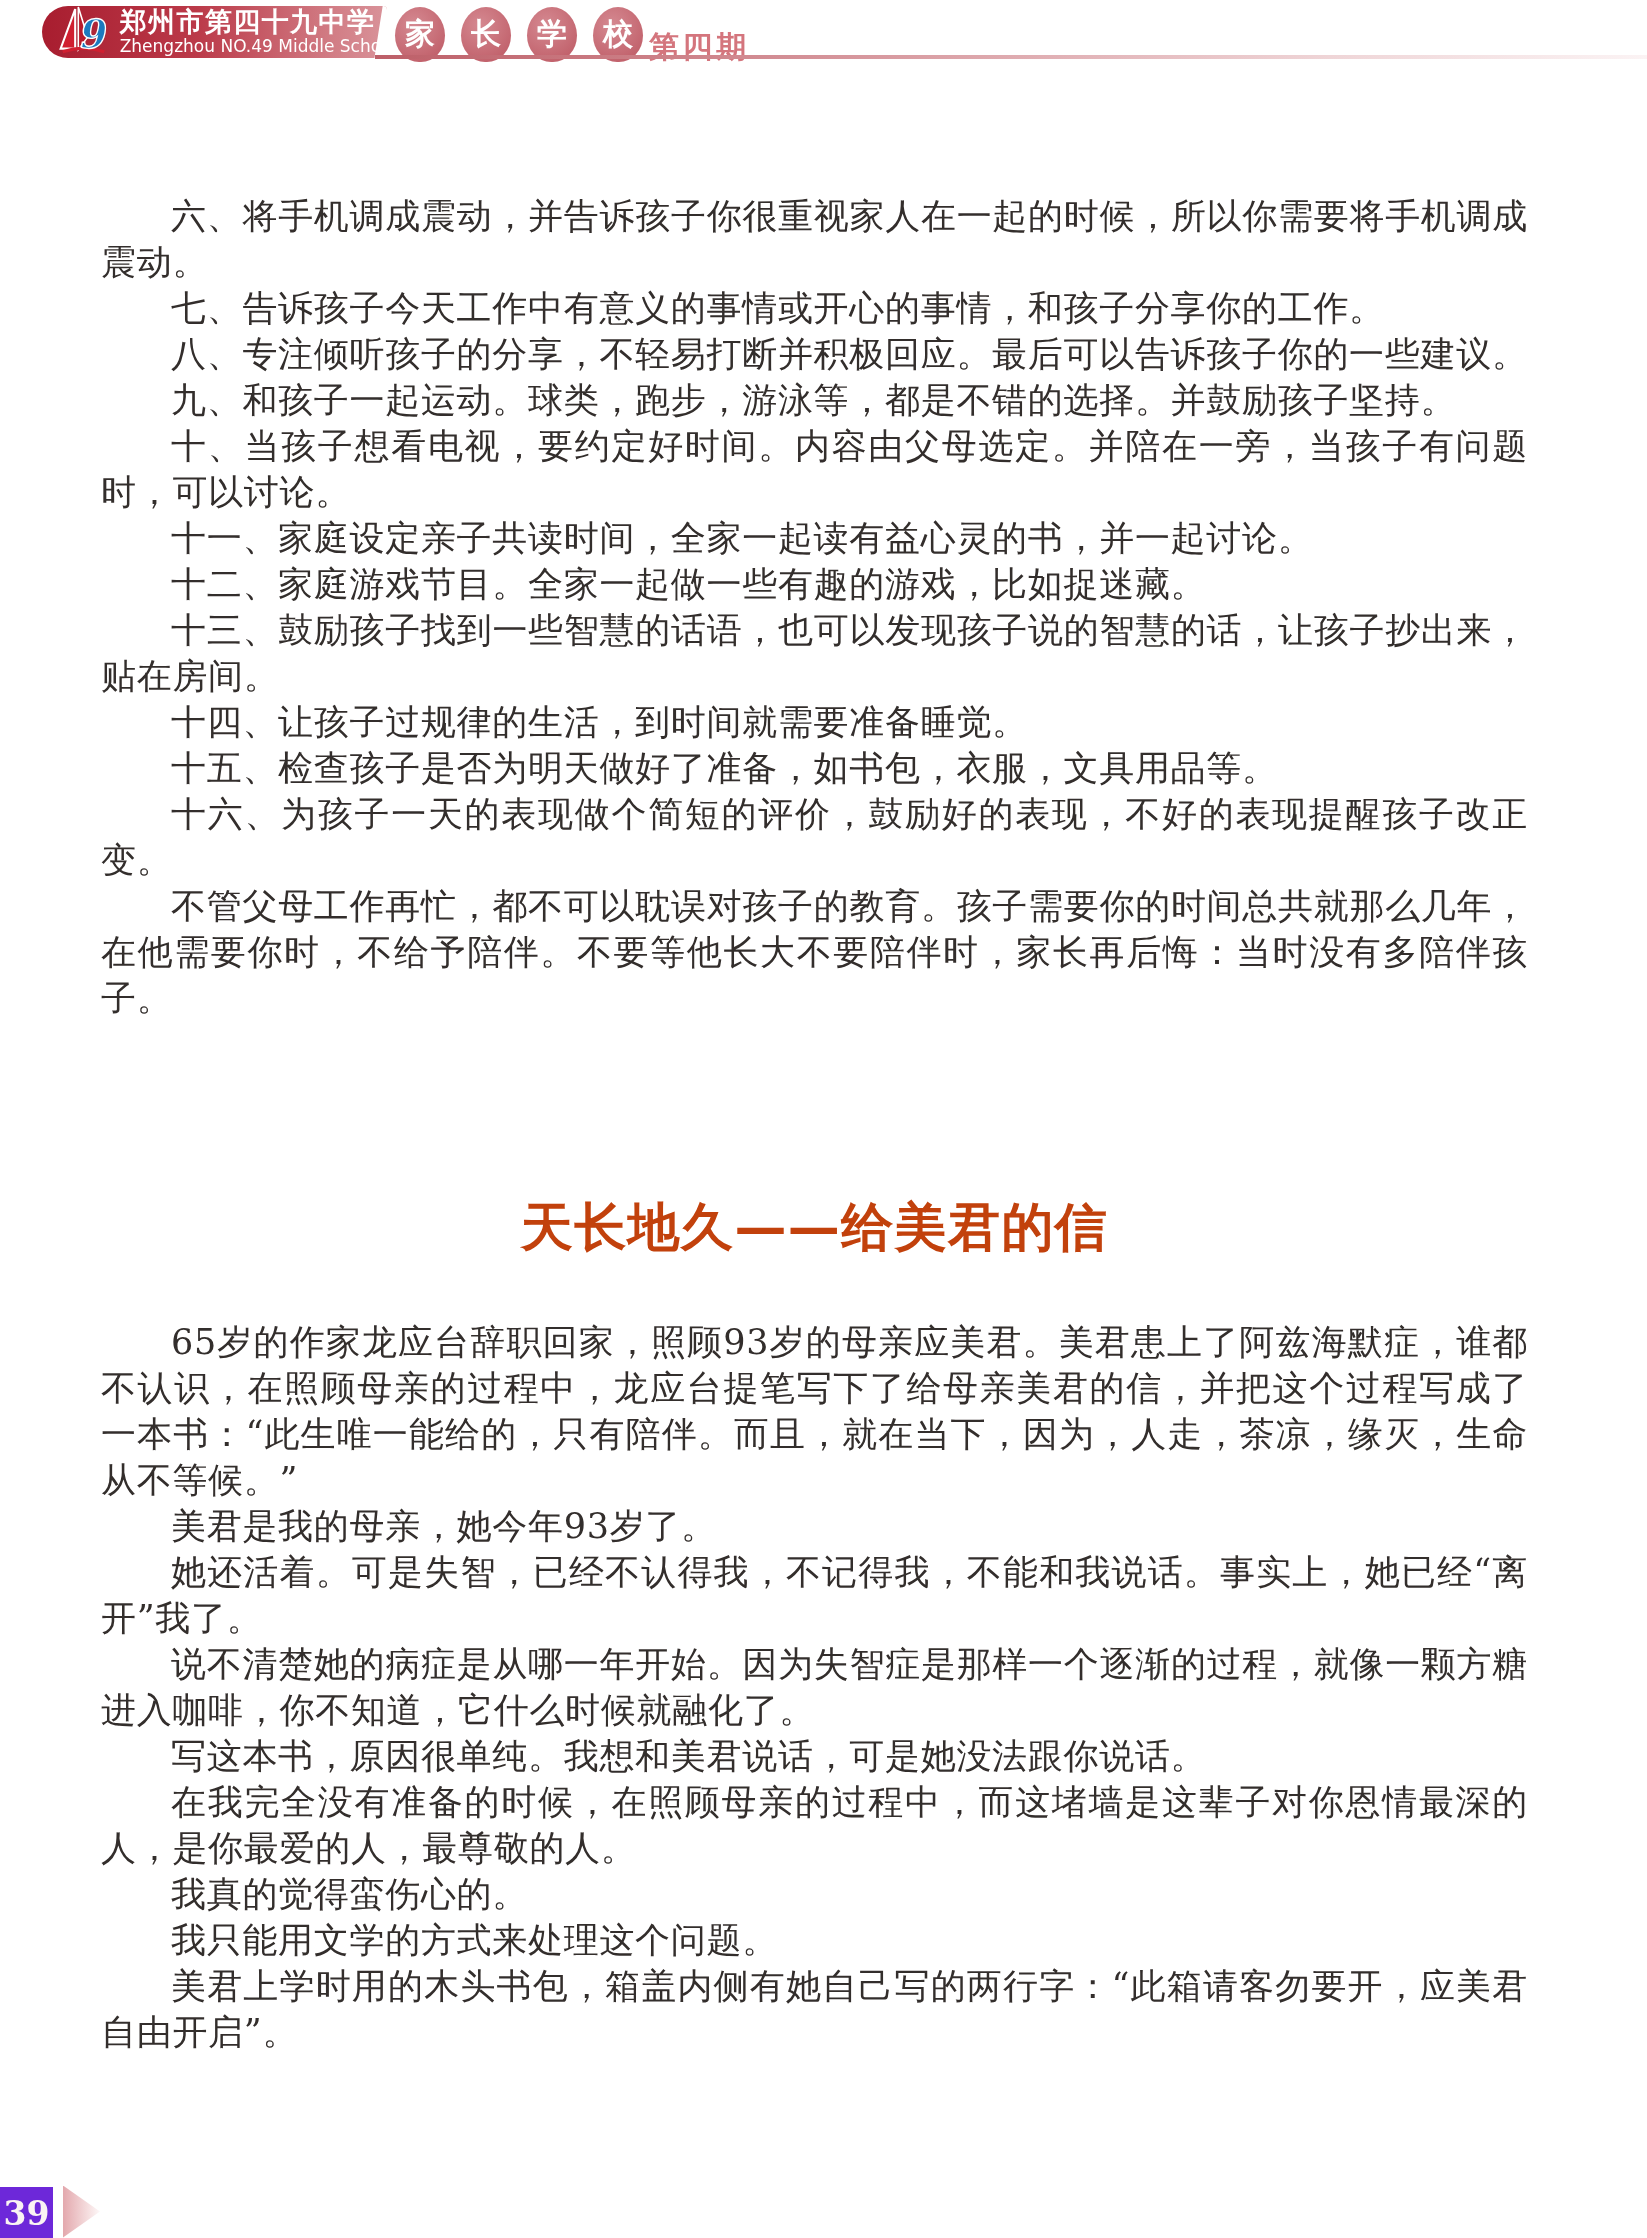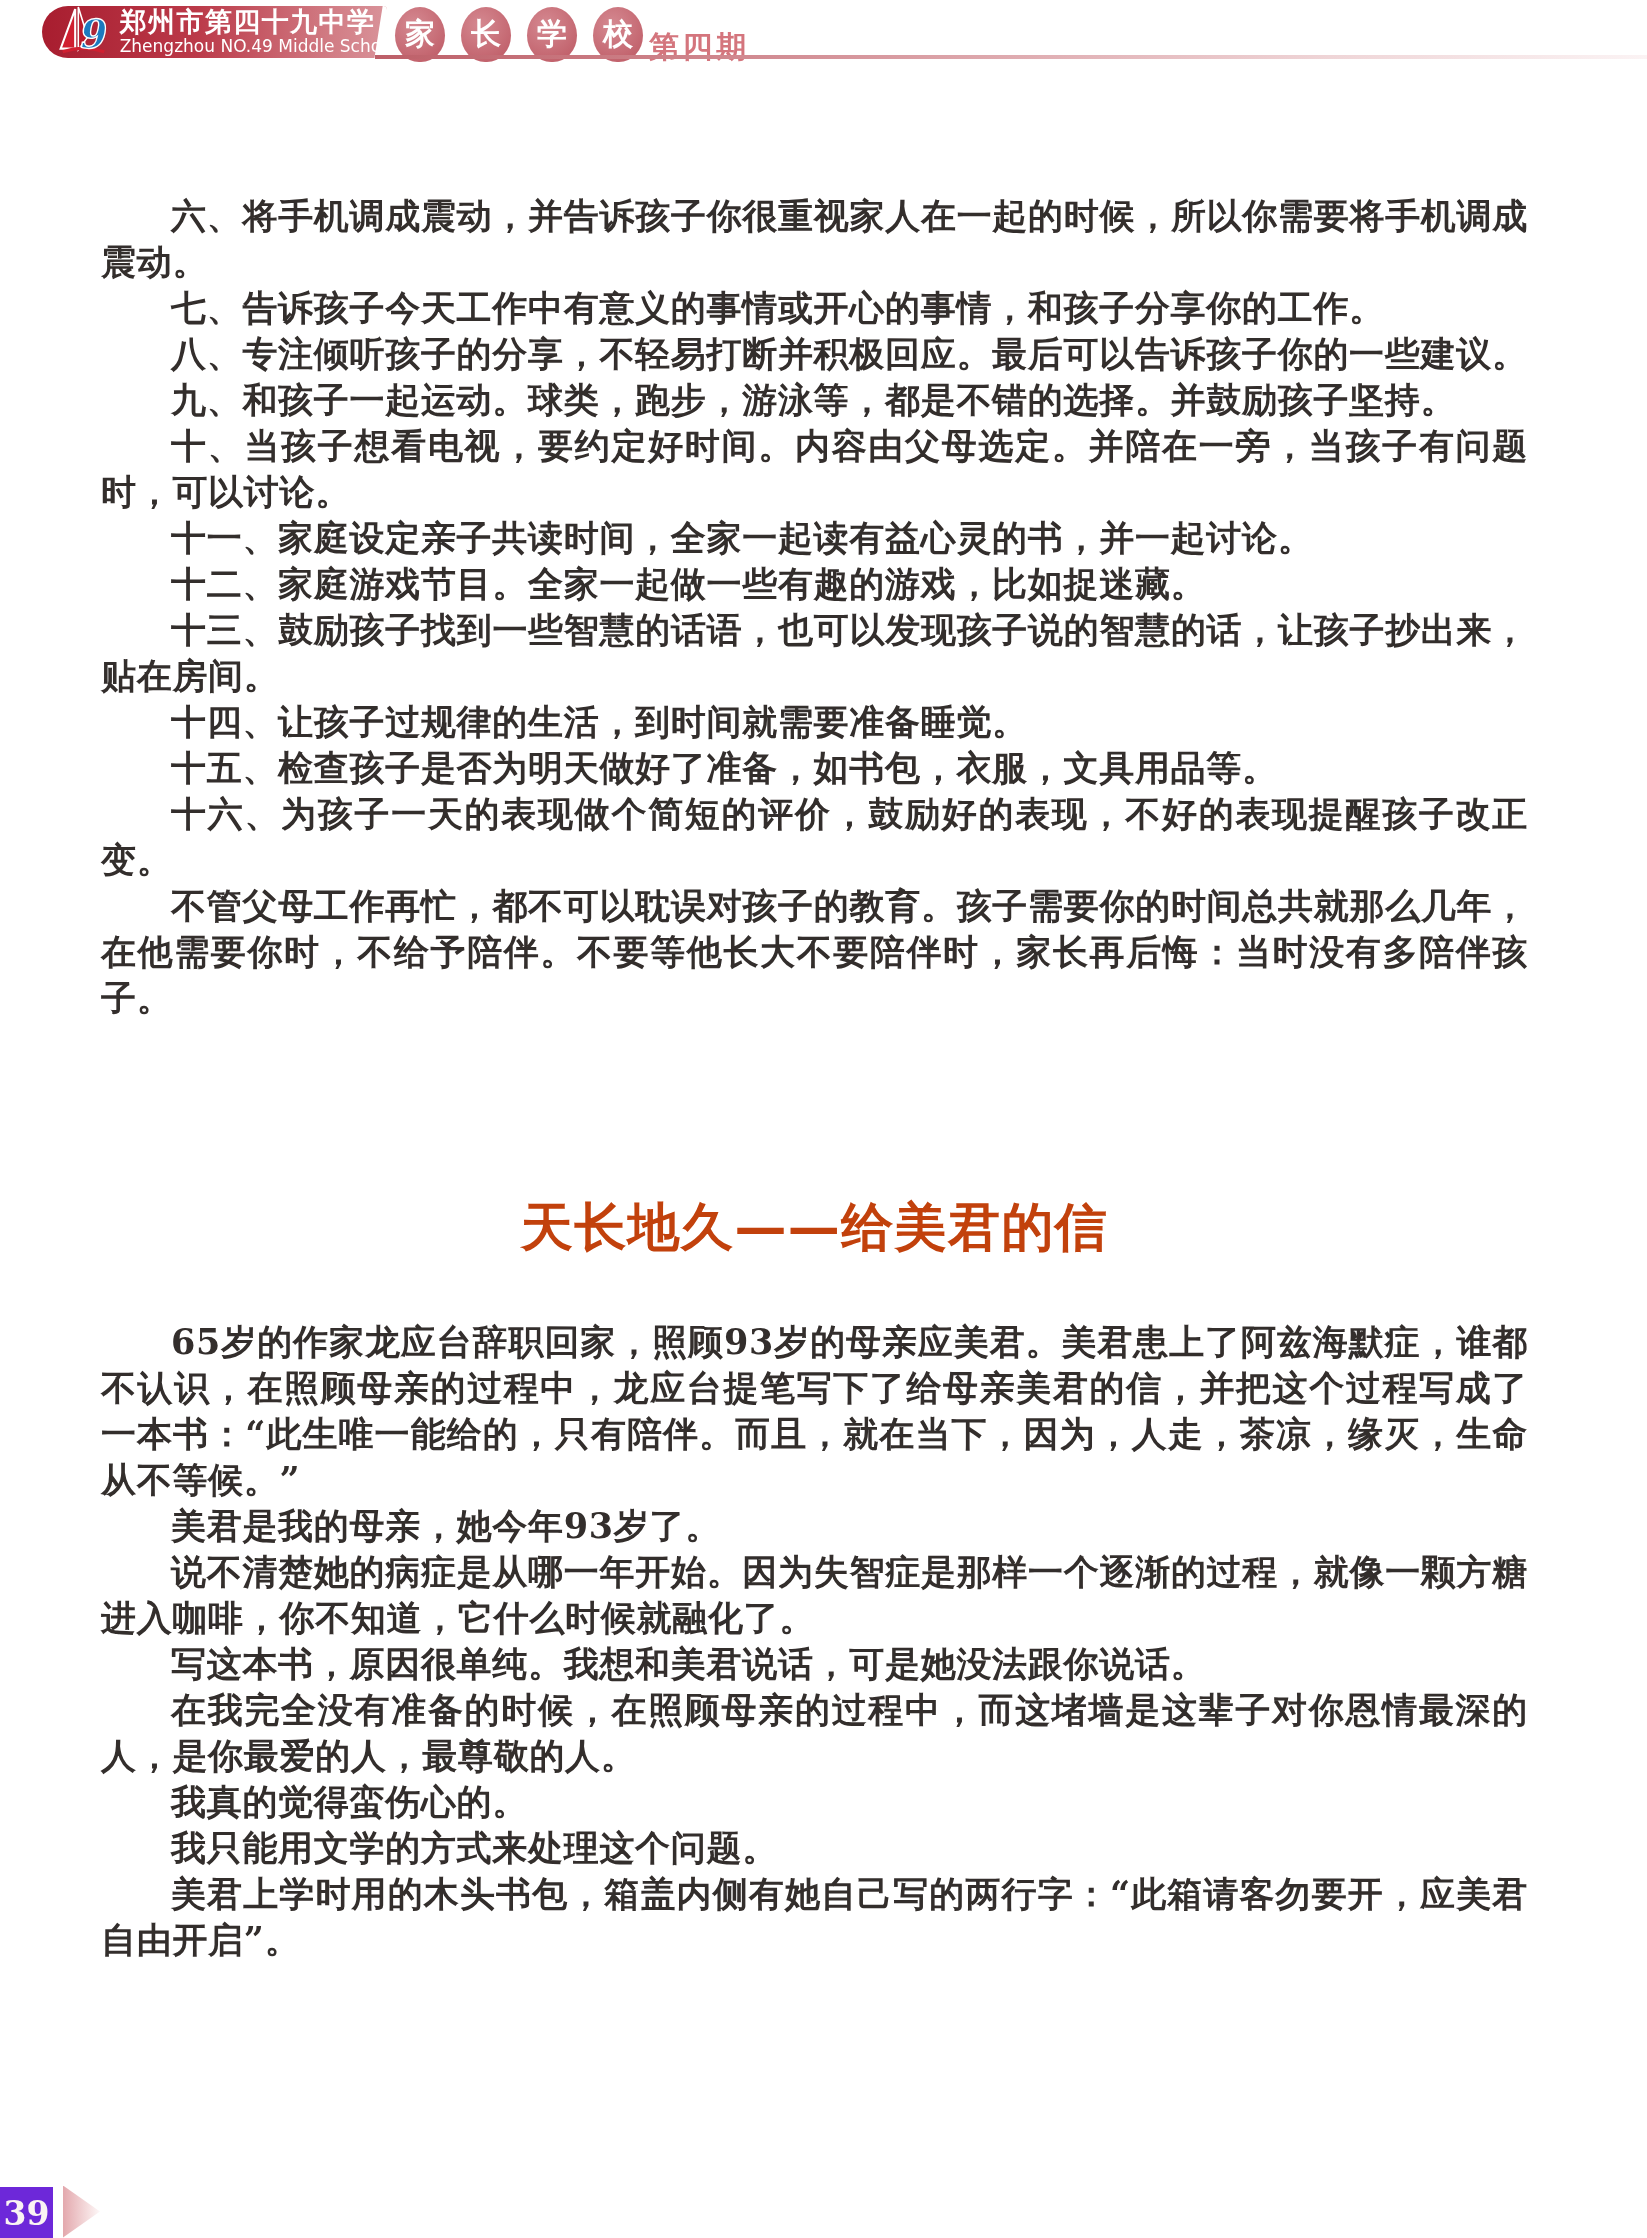--- a/index.html
+++ b/index.html
@@ -57,21 +57,20 @@
 
   
   .content { position:absolute; top:0; left:0; width:1648px; padding:0; }
   .textcol { margin:0 120px 0 101px; }
   .section1 { padding-top:193px; }
   .section2 { margin-top:56px; }
   .section1 p, .section2 p {
     margin:0; text-indent:2em; text-align:justify;
     font-size:35px; line-height:46px;
     letter-spacing:0.7px;
-    font-weight:bold;
   }
 
   
   .article-title {
     margin-top:172px;
     text-align:center;
     color:#c2410c; font-size:52px; font-weight:bold;
     letter-spacing:1.4px;
   }
   .byline {
@@ -142,20 +141,21 @@
           <p>十六、为孩子一天的表现做个简短的评价，鼓励好的表现，不好的表现提醒孩子改正变。</p>
           <p>不管父母工作再忙，都不可以耽误对孩子的教育。孩子需要你的时间总共就那么几年，在他需要你时，不给予陪伴。不要等他长大不要陪伴时，家长再后悔：当时没有多陪伴孩子。</p>
         </div>
 
       <div class="article-title">天长地久——给美君的信</div>
 
 
       <div class="section2">
           <p>65岁的作家龙应台辞职回家，照顾93岁的母亲应美君。美君患上了阿兹海默症，谁都不认识，在照顾母亲的过程中，龙应台提笔写下了给母亲美君的信，并把这个过程写成了一本书：“此生唯一能给的，只有陪伴。而且，就在当下，因为，人走，茶凉，缘灭，生命从不等候。”</p>
           <p>美君是我的母亲，她今年93岁了。</p>
+          <p>她还活着。可是失智，已经不认得我，不记得我，不能和我说话。事实上，她已经“离开”我了。</p>
           <p>说不清楚她的病症是从哪一年开始。因为失智症是那样一个逐渐的过程，就像一颗方糖进入咖啡，你不知道，它什么时候就融化了。</p>
           <p>写这本书，原因很单纯。我想和美君说话，可是她没法跟你说话。</p>
           <p>在我完全没有准备的时候，在照顾母亲的过程中，而这堵墙是这辈子对你恩情最深的人，是你最爱的人，最尊敬的人。</p>
           <p>我真的觉得蛮伤心的。</p>
           <p>我只能用文学的方式来处理这个问题。</p>
           <p>美君上学时用的木头书包，箱盖内侧有她自己写的两行字：“此箱请客勿要开，应美君自由开启”。</p>
         </div>
 
     </div>
   </div>

